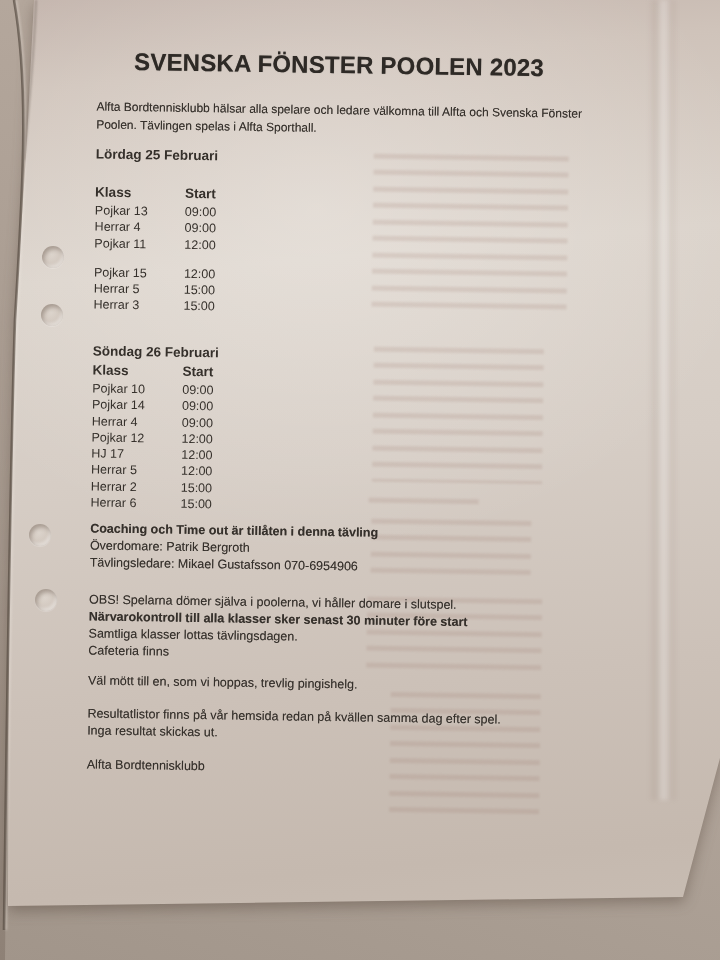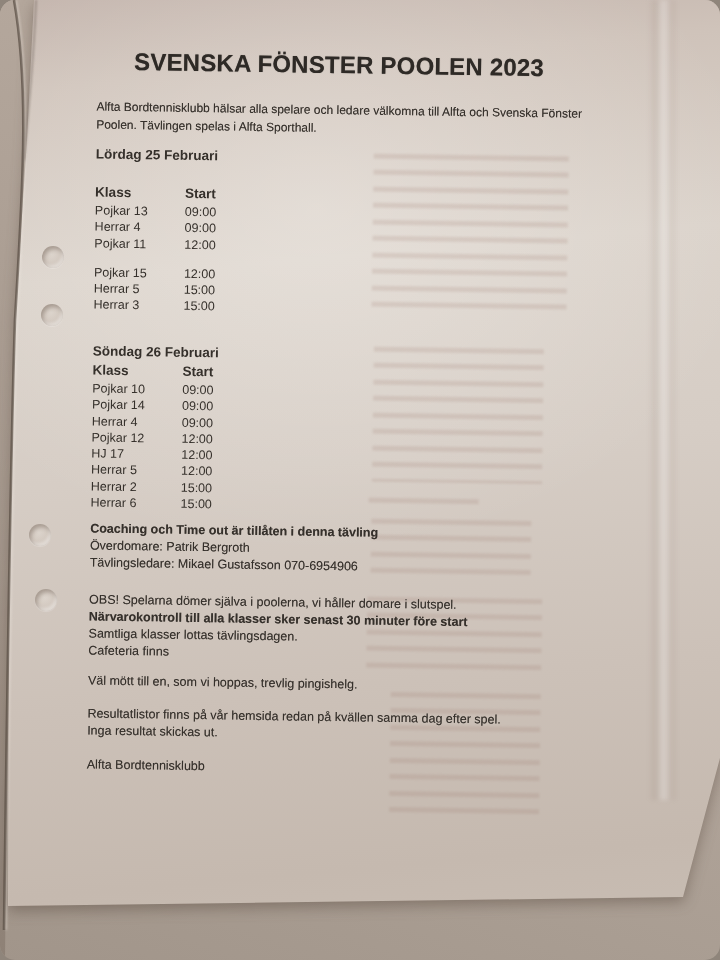--- a/index.html
+++ b/index.html
@@ -1,17 +1,17 @@
 <!DOCTYPE html>
 <html><head>
 <meta charset="utf-8">
 <style>
   html,body{margin:0;padding:0;background:#8f857b;}
   .photo{position:relative;width:720px;height:960px;overflow:hidden;
-         font-family:"Liberation Sans",sans-serif;border-radius:15px;}
+         font-family:"Liberation Sans",sans-serif;}
   
   .surface{position:absolute;inset:0;
     background:linear-gradient(200deg,#c2b5ab 0%,#b7aaa0 45%,#a99d92 80%,#a1958a 100%);}
   
   .stack-wedge{position:absolute;inset:0;
     background:linear-gradient(180deg,#b4a79c 0%,#a2958a 60%,#8e8176 100%);
     clip-path:polygon(0 0,34px 0,26px 140px,14px 320px,9px 600px,5px 960px,0 960px);}
   
   .page-wrap{position:absolute;inset:0;filter:drop-shadow(0 5px 7px rgba(70,55,45,.38));}
   .page{position:absolute;inset:0;

